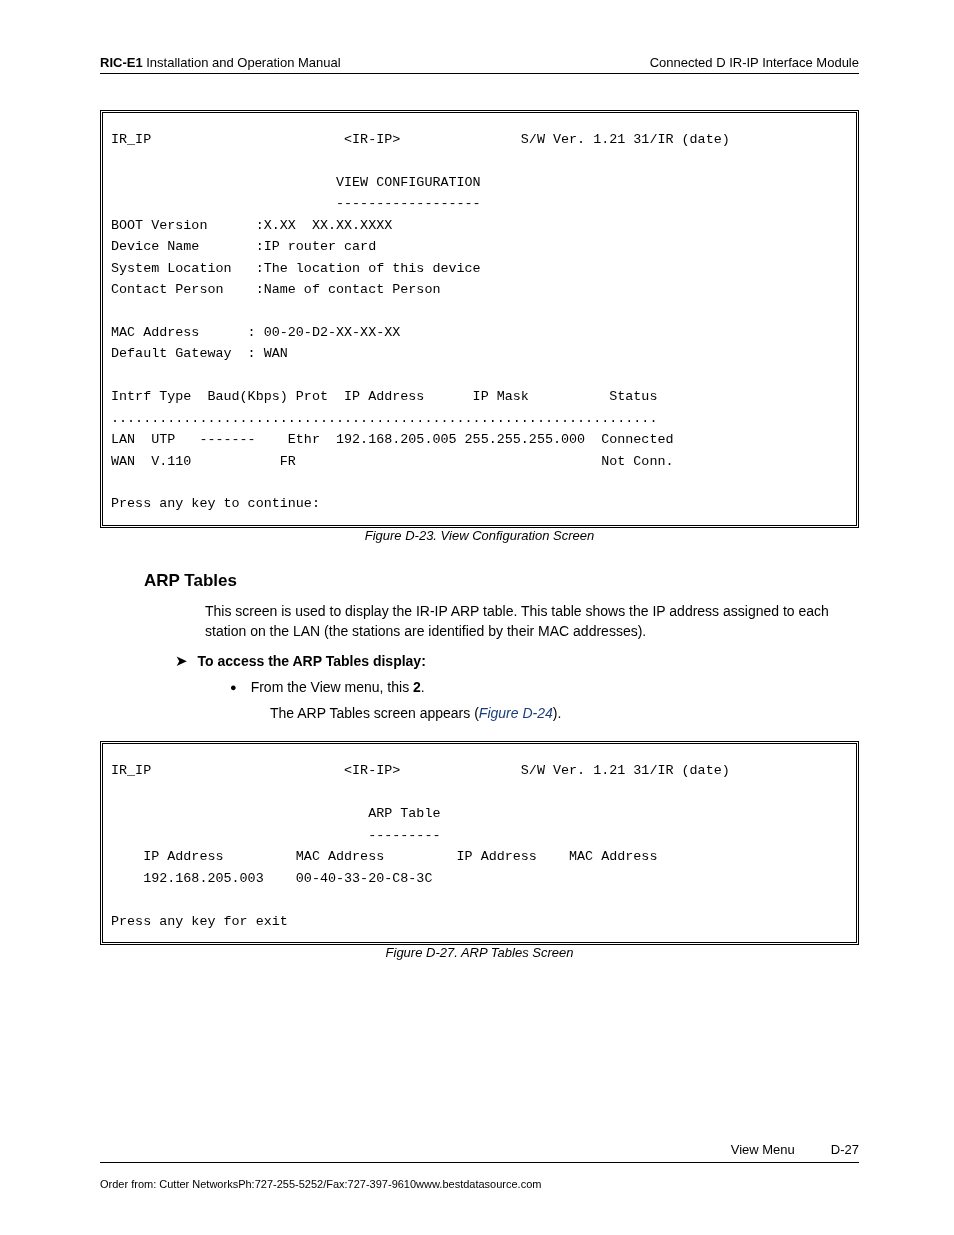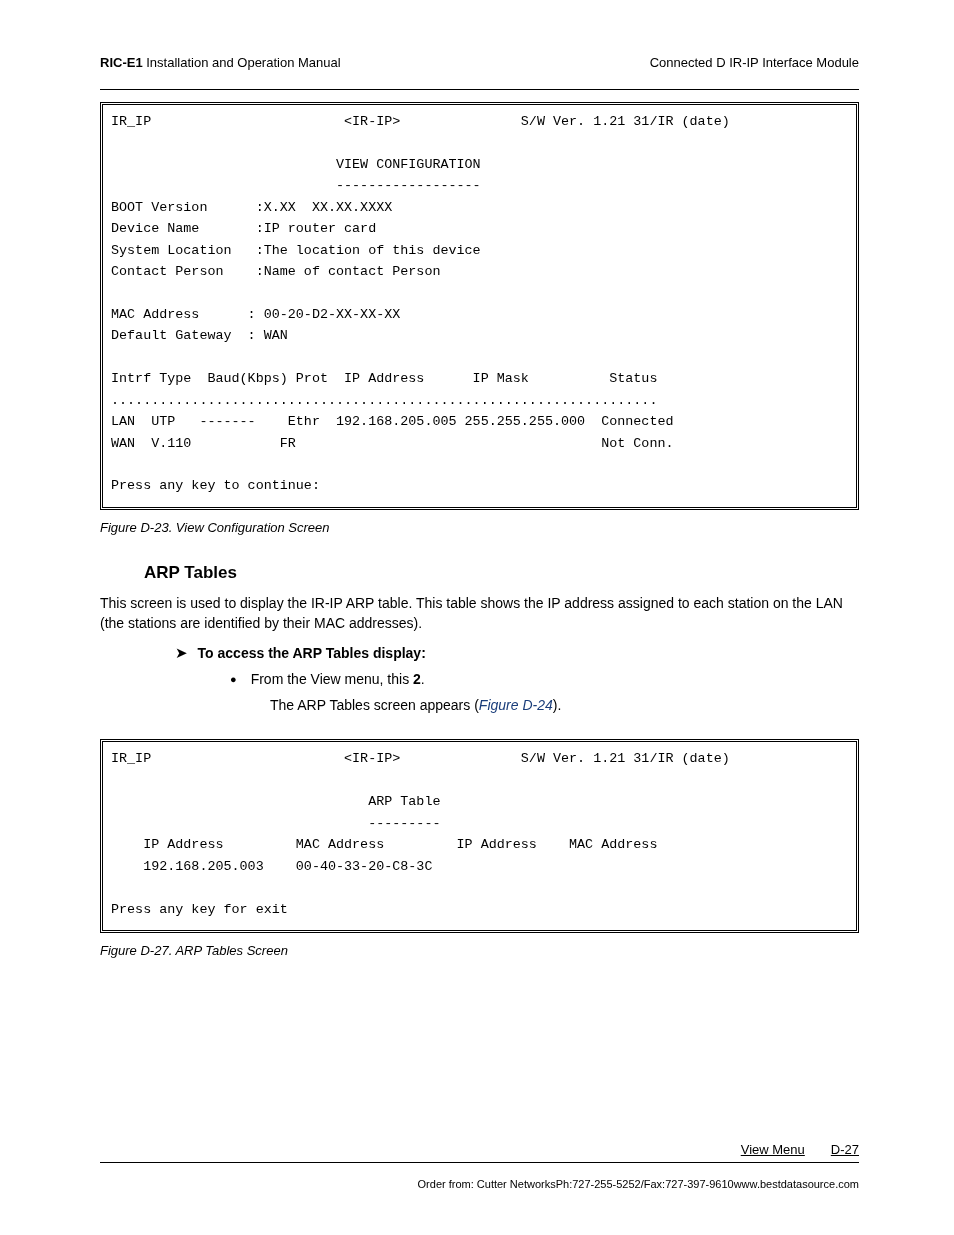--- a/index.html
+++ b/index.html
@@ -10,48 +10,49 @@
       font-family: Arial, Helvetica, sans-serif;
       color: #000;
       position: relative;
       padding: 55px 95px 30px 100px;
     }
     .header {
       display: flex;
       justify-content: space-between;
       font-size: 13px;
       border-bottom: 1px solid #000;
-      padding-bottom: 19px;
-      margin-bottom: 12px;
+      padding-bottom: 3px;
+      margin-bottom: 36px;
     }
     .header-left { }
     .header-left .bold { font-weight: bold; }
     .terminal {
       border: 3px double #000;
-      padding: 6px 12px 10px 8px;
+      padding: 16px 12px 10px 8px;
       font-family: "Courier New", monospace;
       font-size: 13.4px;
       line-height: 1.6;
       white-space: pre;
-      margin-bottom: 10px;
     }
     .fig-caption {
+      text-align: center;
       font-style: italic;
       font-size: 13px;
       margin-bottom: 28px;
     }
     .section-title {
       font-size: 17px;
       font-weight: bold;
       margin-bottom: 10px;
       margin-left: 44px;
     }
     .body-text {
       font-size: 14px;
       line-height: 1.45;
+      margin-left: 105px;
       margin-bottom: 12px;
     }
     .proc-line {
       font-size: 14px;
       margin-left: 75px;
       margin-bottom: 10px;
       display: flex;
       align-items: baseline;
       gap: 10px;
     }
@@ -64,48 +65,47 @@
       font-size: 14px;
       margin-left: 130px;
       margin-bottom: 10px;
       display: flex;
       gap: 14px;
     }
     .bullet-line .dot { font-size: 11px; position: relative; top: 2px; }
     .sub-text {
       font-size: 14px;
       margin-left: 170px;
-      margin-bottom: 26px;
+      margin-bottom: 20px;
     }
     .figref { font-style: italic; color: #1a3d7a; }
     .footer-rule {
       border-top: 1px solid #000;
       position: absolute;
       left: 100px;
       right: 95px;
       bottom: 72px;
     }
     .footer-top {
       position: absolute;
       left: 100px;
       right: 95px;
       bottom: 78px;
       display: flex;
       justify-content: flex-end;
       font-size: 13px;
-      gap: 26px;
-      text-decoration: underline;
+      gap: 36px;
     }
     .footer-bottom {
       position: absolute;
       left: 100px;
       right: 95px;
       bottom: 45px;
       display: flex;
-      justify-content: flex-end;
+      justify-content: flex-start;
       font-size: 11px;
     }
   </style>
 </head>
 <body>
 
 <div class="header">
   <div class="header-left">
     <span class="bold">RIC-E1</span><span> Installation and Operation Manual</span>
   </div>

